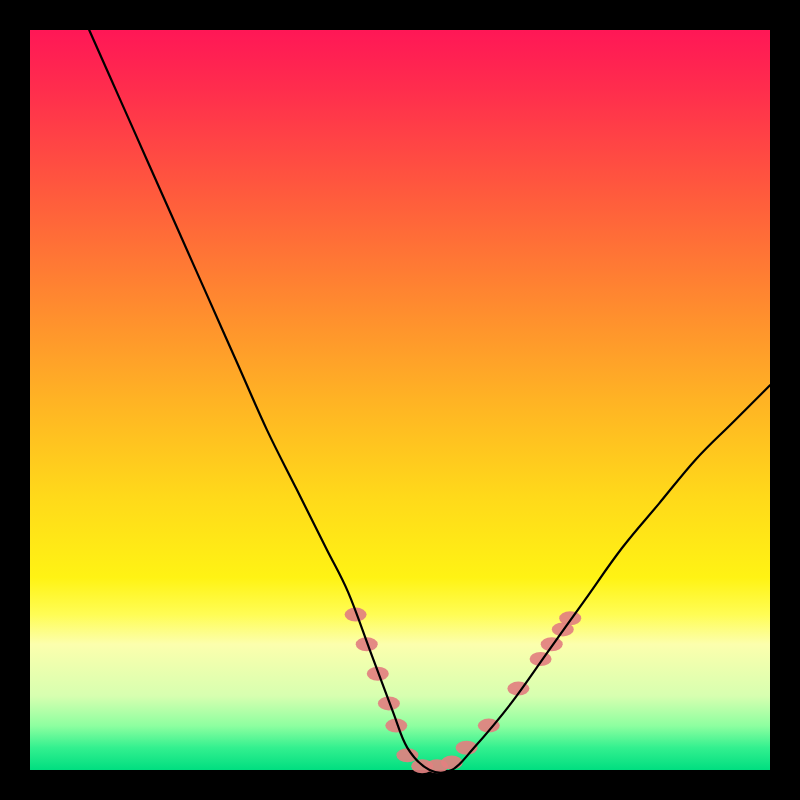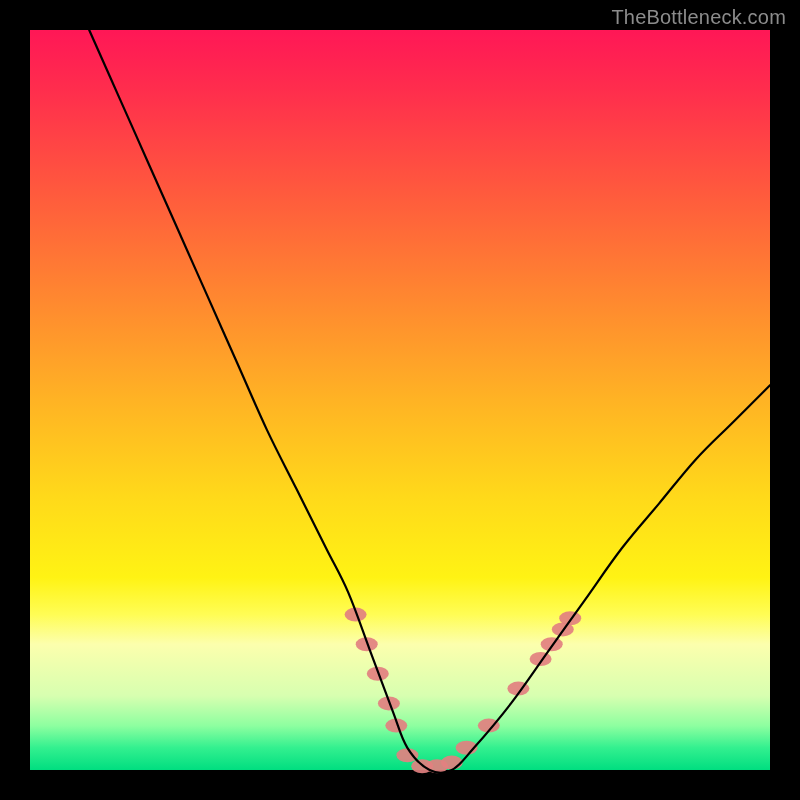--- a/index.html
+++ b/index.html
@@ -59,21 +59,20 @@
     top: 0;
     width: 740px;
     height: 740px;
     overflow: visible;
   }
 </style>
 </head>
 <body>
 
 <div class="frame">
-  <div class="watermark">TheBottleneck.com</div>
   <div class="plot">
     <svg class="curve" viewBox="0 0 740 740">
       <g id="markers-group">
           <ellipse cx="325.60" cy="584.60" rx="11" ry="7" fill="#e28080" fill-opacity="0.92"></ellipse>
           <ellipse cx="336.70" cy="614.20" rx="11" ry="7" fill="#e28080" fill-opacity="0.92"></ellipse>
           <ellipse cx="347.80" cy="643.80" rx="11" ry="7" fill="#e28080" fill-opacity="0.92"></ellipse>
           <ellipse cx="358.90" cy="673.40" rx="11" ry="7" fill="#e28080" fill-opacity="0.92"></ellipse>
           <ellipse cx="366.30" cy="695.60" rx="11" ry="7" fill="#e28080" fill-opacity="0.92"></ellipse>
           <ellipse cx="377.40" cy="725.20" rx="11" ry="7" fill="#e28080" fill-opacity="0.92"></ellipse>
           <ellipse cx="392.20" cy="736.30" rx="11" ry="7" fill="#e28080" fill-opacity="0.92"></ellipse>

